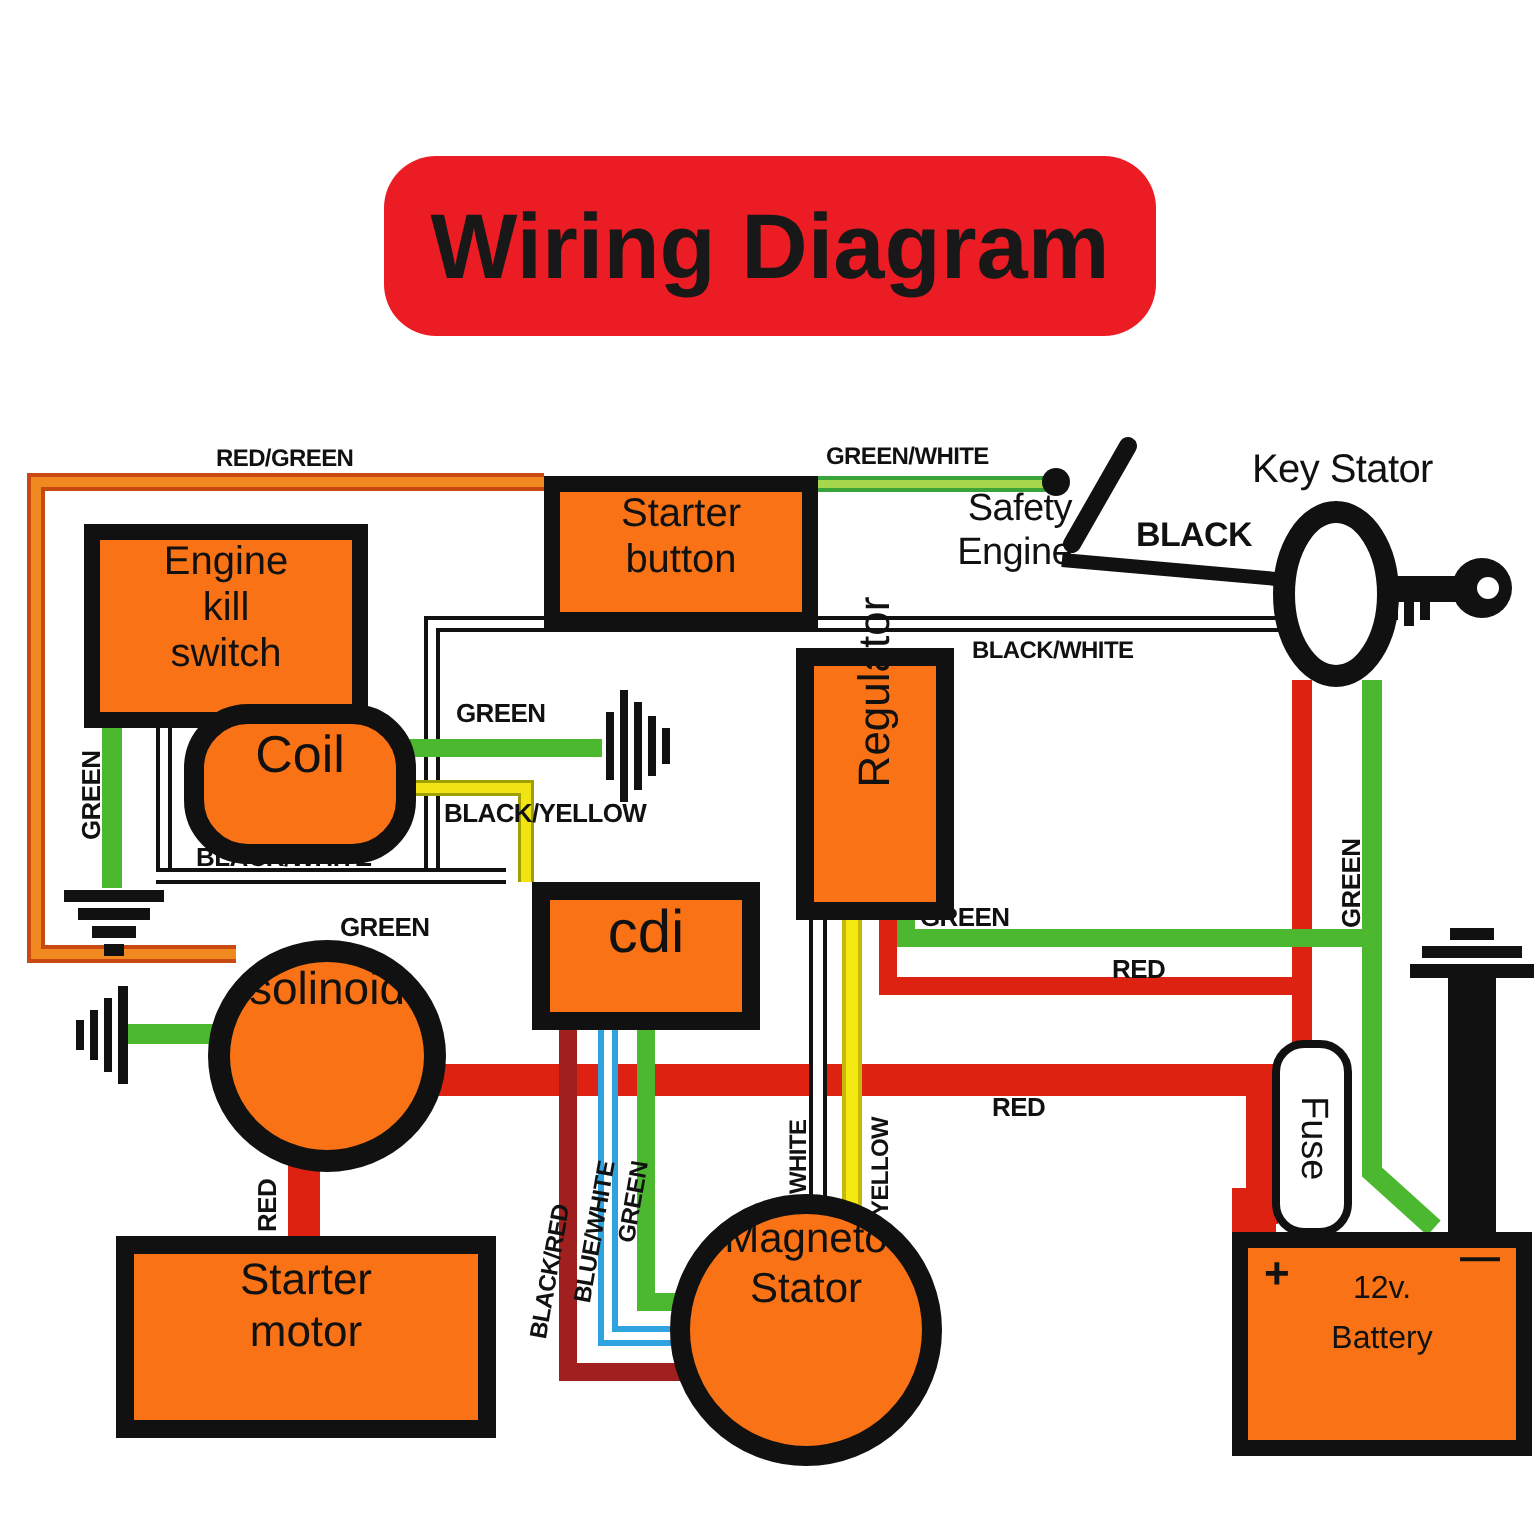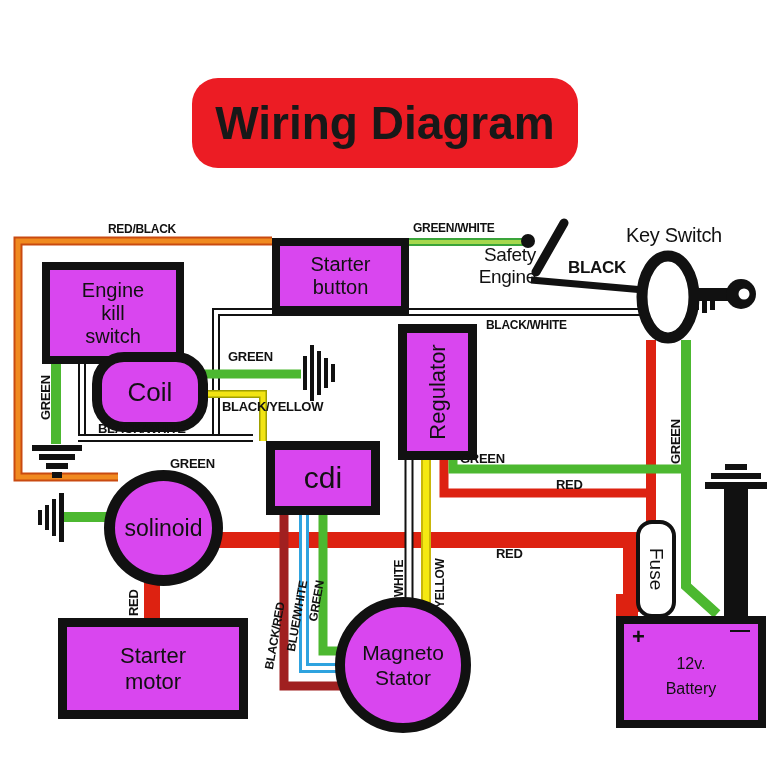--- a/index.html
+++ b/index.html
@@ -2,22 +2,22 @@
 <html><head>
 <meta charset="utf-8">
 <style>
   html,body{margin:0;padding:0;background:#fff;}
   #stage{position:relative;width:768px;height:768px;background:#fff;overflow:hidden;
          font-family:"Liberation Sans", sans-serif;color:#111;}
   #wires{position:absolute;left:0;top:0;}
   .title-badge{position:absolute;left:192px;top:78px;width:386px;height:90px;
     background:#ec1c24;border-radius:26px;display:flex;align-items:center;justify-content:center;}
   .title-badge span{font-size:46px;font-weight:bold;color:#181818;letter-spacing:0px;}
-  .comp{position:absolute;background:#d946ef;border:8px solid #111;display:flex;
-    align-items:center;justify-content:center;text-align:center;}
+  .comp{position:absolute;background:#f97316;border:8px solid #111;display:flex;
+    align-items:flex-start;justify-content:center;text-align:center;}
   .comp-label{white-space:pre-line;font-weight:500;}
   .lbl{position:absolute;font-weight:bold;font-size:12px;letter-spacing:-0.3px;white-space:nowrap;}
   .vlbl{transform:rotate(-90deg);transform-origin:0 0;}
   .vlbl80{transform:rotate(-80deg);transform-origin:0 0;}
   .fuse-pill{position:absolute;left:636px;top:520px;width:32px;height:90px;background:#fff;
     border:4px solid #111;border-radius:16px;display:flex;align-items:center;justify-content:center;}
   .fuse-pill span{writing-mode:vertical-rl;font-size:19px;font-weight:500;}
   .batt-sign{position:absolute;font-weight:bold;}
 </style>
 </head>
@@ -155,25 +155,25 @@
     <span class="batt-sign" style="left: 8px; top: 0px; font-size: 22px; position: absolute;">+</span>
     <span class="batt-sign" style="right: 8px; top: -6px; font-size: 20px; position: absolute;">—</span>
     <span class="comp-label" style="font-size:16px;line-height:25px;margin-top:8px;">12v.
 Battery</span>
   </div>
 
   <div class="fuse-pill">
     <span>Fuse</span>
   </div>
 
-  <div class="lbl" style="left:626px;top:224px;font-size:20px;font-weight:500;">Key Switch</div>
+  <div class="lbl" style="left:626px;top:224px;font-size:20px;font-weight:500;">Key Stator</div>
   <div class="lbl" style="left:460px;top:244px;width:76px;font-size:19px;font-weight:500;text-align:right;white-space:pre-line;line-height:22px;">Safety
 Engine</div>
 
-  <div class="lbl" style="left:108px;top:222px;">RED/BLACK</div>
+  <div class="lbl" style="left:108px;top:222px;">RED/GREEN</div>
   <div class="lbl" style="left:413px;top:221px;">GREEN/WHITE</div>
   <div class="lbl" style="left:568px;top:258px;font-size:17px;">BLACK</div>
   <div class="lbl" style="left:486px;top:318px;">BLACK/WHITE</div>
   <div class="lbl" style="left:228px;top:349px;font-size:13px;">GREEN</div>
   <div class="lbl" style="left:222px;top:399px;font-size:13px;">BLACK/YELLOW</div>
   <div class="lbl" style="left:98px;top:421px;font-size:13px;">BLACK/WHITE</div>
   <div class="lbl" style="left:170px;top:456px;font-size:13px;">GREEN</div>
   <div class="lbl" style="left:496px;top:546px;font-size:13px;">RED</div>
   <div class="lbl" style="left:556px;top:477px;font-size:13px;">RED</div>
   <div class="lbl" style="left:460px;top:451px;font-size:13px;">GREEN</div>

